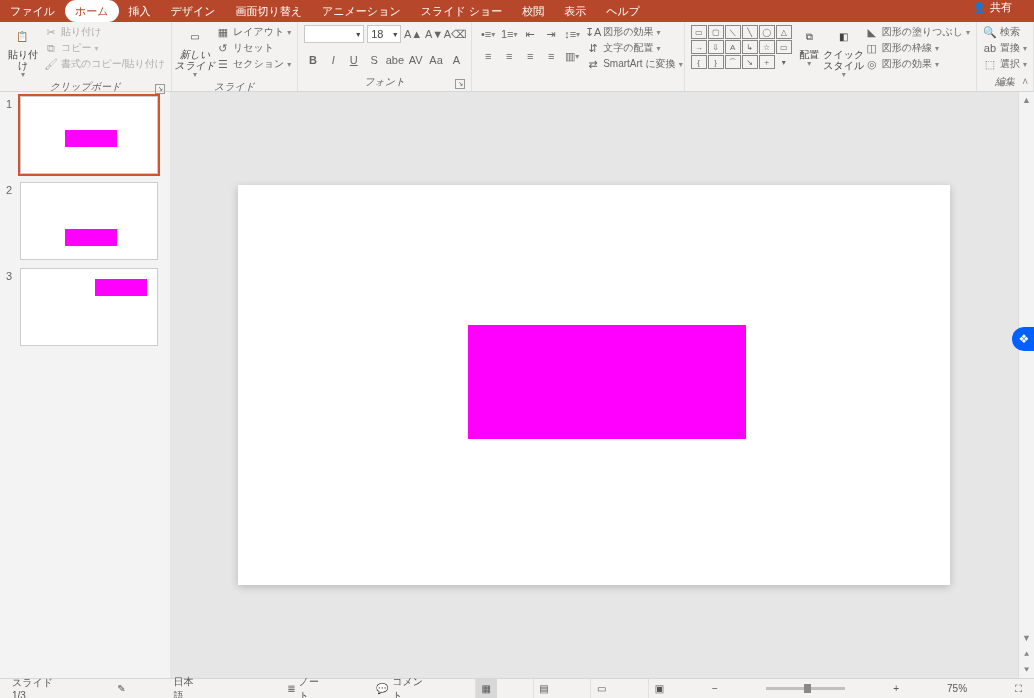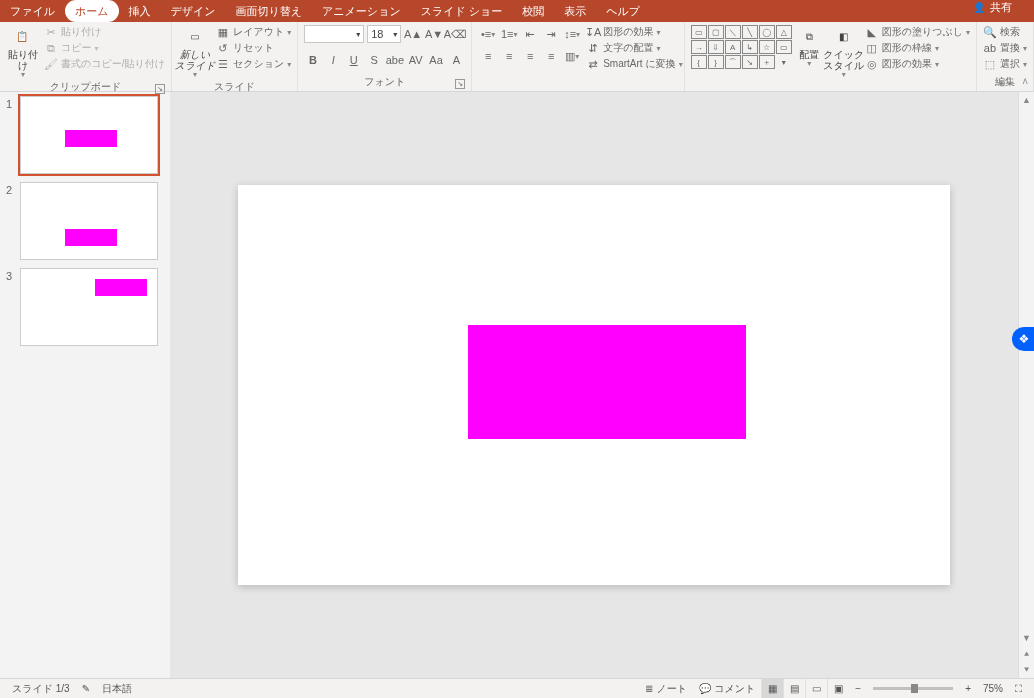--- a/index.html
+++ b/index.html
@@ -12,21 +12,21 @@
 .titlebar-tab.active { background: #fff; color: #b7472a; border-radius: 11px; }
 .titlebar-search { display: flex; align-items: center; margin-left: 12px; opacity: 0.9; }
 .titlebar-search::before { content: "💡"; font-size: 10px; margin-right: 4px; opacity: 0.8; }
 .titlebar-share { position: absolute; right: 22px; display: flex; align-items: center; gap: 4px; }
 .titlebar-share::before { content: "👤"; font-size: 10px; }
 
 
 .ribbon { height: 70px; background: #f3f2f1; border-bottom: 1px solid #d6d6d6; display: flex; }
 .ribbon-group { border-right: 1px solid #e1e1e1; padding: 3px 6px 0 6px; display: flex; flex-direction: column; justify-content: space-between; }
 .ribbon-group-content { display: flex; align-items: flex-start; gap: 4px; flex: 1; }
-.ribbon-group-label { text-align: center; font-size: 10px; color: #666; padding-bottom: 2px; position: relative; }
+.ribbon-group-label { text-align: center; font-size: 10px; color: #666; padding-bottom: 2px; position: relative; font-style: italic; }
 .ribbon-group-label .launcher { position: absolute; right: 0; bottom: 2px; width: 10px; height: 10px; border: 1px solid #999; font-size: 7px; line-height: 8px; text-align: center; cursor: pointer; }
 
 .big-btn { display: flex; flex-direction: column; align-items: center; width: 34px; cursor: pointer; font-size: 10px; text-align: center; line-height: 1.1; }
 .big-btn .bicon { width: 22px; height: 22px; margin-bottom: 2px; display: flex; align-items: center; justify-content: center; }
 .small-rows { display: flex; flex-direction: column; gap: 2px; }
 .small-item { display: flex; align-items: center; gap: 3px; font-size: 10px; cursor: pointer; color: #666; white-space: nowrap; }
 .small-item.disabled { opacity: 0.5; }
 .sicon { width: 14px; height: 14px; display: inline-flex; align-items: center; justify-content: center; font-size: 11px; }
 
 .font-row { display: flex; align-items: center; gap: 3px; margin-bottom: 4px;}
@@ -52,21 +52,21 @@
 .editor { flex: 1; position: relative; display: flex; align-items: center; justify-content: center; }
 .slide { width: 712px; height: 400px; background: #fff; box-shadow: 0 2px 8px rgba(0,0,0,0.2); position: relative; }
 .slide .bigrect { position: absolute; left: 230px; top: 140px; width: 278px; height: 114px; background: #ff00ff; }
 
 .vscroll { width: 16px; background: #f3f3f3; border-left: 1px solid #ddd; position: relative; }
 .vscroll .arrow { height: 16px; display: flex; align-items: center; justify-content: center; font-size: 9px; color: #888; cursor: pointer; }
 .vscroll .blank { flex: 1; }
 .vscroll { display: flex; flex-direction: column; }
 .dropbox-badge { position: absolute; right: -2px; top: 235px; width: 24px; height: 24px; background: #0061ff; border-radius: 50% 0 0 50%; display: flex; align-items: center; justify-content: center; color: #fff; font-size: 12px; }
 
-.statusbar { height: 20px; background: #f3f2f1; border-top: 1px solid #d6d6d6; display: flex; align-items: center; font-size: 10px; color: #555; padding: 0 6px; }
+.statusbar { height: 20px; background: #f3f2f1; border-top: 1px solid #d6d6d6; display: flex; align-items: center; font-size: 10px; color: #555; padding: 0 6px; gap: 36px; }
 .statusbar .spacer { flex: 1; }
 .sbtn { padding: 0 6px; display: flex; align-items: center; gap: 3px; cursor: pointer; height: 100%; }
 .viewbtn { width: 22px; height: 100%; display: flex; align-items: center; justify-content: center; cursor: pointer; border-left: 1px solid #e0e0e0; }
 .viewbtn.active { background: #d8d8d8; }
 .zoom-slider { width: 80px; height: 3px; background: #c0c0c0; position: relative; margin: 0 6px; }
 .zoom-slider .knob { position: absolute; left: 38px; top: -3px; width: 7px; height: 9px; background: #888; }
 .dd::after{ content:" ▾"; font-size:8px; color:#888;}
 </style>
 </head>
 <body>

